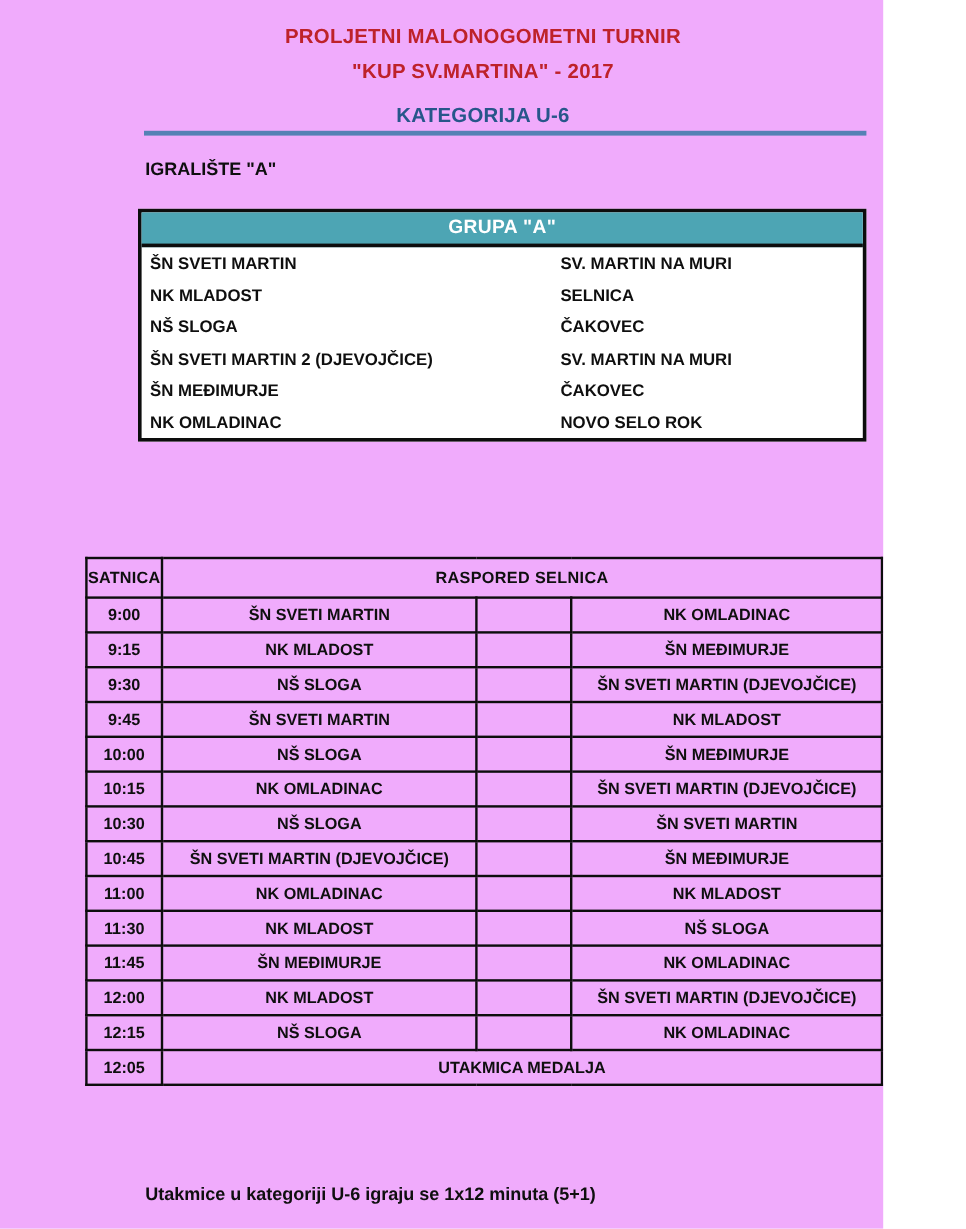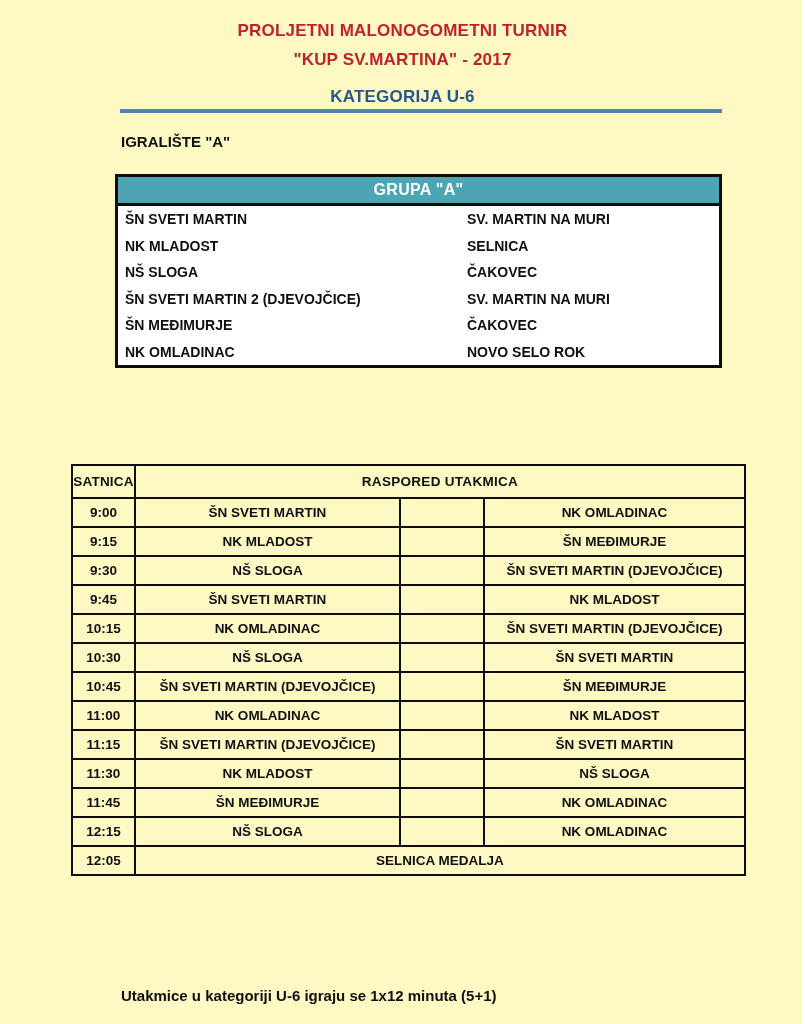--- a/index.html
+++ b/index.html
@@ -1,17 +1,17 @@
 <!DOCTYPE html>
 <html style="--title_red: #BE222A; --category_blue: #27568A; --rule_blue: #5581B5; --group_header_teal: #4DA5B4; --border_black: #0D0D0D;"><head>
 <meta charset="utf-8">
 <style>
   html, body { margin:0; padding:0; background:#ffffff; }
   .page {
-    position:relative; width:802px; height:1024px; background:#fef9c3;
+    position:relative; width:736px; height:1024px; background:#f0abfc;
     font-family:"Liberation Sans", sans-serif; font-weight:bold; color:#161616;
     overflow:hidden;
   }
 
   
   .title-block { position:absolute; top:16px; left:0; width:805px; text-align:center; }
   .title-line { font-size:17px; line-height:29px; color:var(--title_red); letter-spacing:0.2px; }
 
   .category-line {
     position:absolute; top:87px; left:0; width:805px; text-align:center;
@@ -109,21 +109,21 @@
     <table class="schedule">
       <colgroup>
         <col class="c-time">
           <col class="c-home">
           <col class="c-mid">
           <col class="c-away">
       </colgroup>
       <tbody>
         <tr class="head-row">
           <td class="satnica-cell">SATNICA</td>
-          <td class="raspored-cell" colspan="3">RASPORED UTAKMICA</td>
+          <td class="raspored-cell" colspan="3">RASPORED SELNICA</td>
         </tr>
       </tbody>
       <tbody id="match-rows">
 
           <tr class="match-row">
             <td class="time-cell">9:00</td>
             <td class="home-cell">ŠN SVETI MARTIN</td>
             <td class="score-cell"></td>
             <td class="away-cell">NK OMLADINAC</td>
           </tr>
@@ -142,20 +142,26 @@
             <td class="away-cell">ŠN SVETI MARTIN (DJEVOJČICE)</td>
           </tr>
 
           <tr class="match-row">
             <td class="time-cell">9:45</td>
             <td class="home-cell">ŠN SVETI MARTIN</td>
             <td class="score-cell"></td>
             <td class="away-cell">NK MLADOST</td>
           </tr>
 
+          <tr class="match-row">
+            <td class="time-cell">10:00</td>
+            <td class="home-cell">NŠ SLOGA</td>
+            <td class="score-cell"></td>
+            <td class="away-cell">ŠN MEĐIMURJE</td>
+          </tr>
 
           <tr class="match-row">
             <td class="time-cell">10:15</td>
             <td class="home-cell">NK OMLADINAC</td>
             <td class="score-cell"></td>
             <td class="away-cell">ŠN SVETI MARTIN (DJEVOJČICE)</td>
           </tr>
 
           <tr class="match-row">
             <td class="time-cell">10:30</td>
@@ -171,55 +177,55 @@
             <td class="away-cell">ŠN MEĐIMURJE</td>
           </tr>
 
           <tr class="match-row">
             <td class="time-cell">11:00</td>
             <td class="home-cell">NK OMLADINAC</td>
             <td class="score-cell"></td>
             <td class="away-cell">NK MLADOST</td>
           </tr>
 
-          <tr class="match-row">
-            <td class="time-cell">11:15</td>
-            <td class="home-cell">ŠN SVETI MARTIN (DJEVOJČICE)</td>
-            <td class="score-cell"></td>
-            <td class="away-cell">ŠN SVETI MARTIN</td>
-          </tr>
 
           <tr class="match-row">
             <td class="time-cell">11:30</td>
             <td class="home-cell">NK MLADOST</td>
             <td class="score-cell"></td>
             <td class="away-cell">NŠ SLOGA</td>
           </tr>
 
           <tr class="match-row">
             <td class="time-cell">11:45</td>
             <td class="home-cell">ŠN MEĐIMURJE</td>
             <td class="score-cell"></td>
             <td class="away-cell">NK OMLADINAC</td>
           </tr>
 
+          <tr class="match-row">
+            <td class="time-cell">12:00</td>
+            <td class="home-cell">NK MLADOST</td>
+            <td class="score-cell"></td>
+            <td class="away-cell">ŠN SVETI MARTIN (DJEVOJČICE)</td>
+          </tr>
 
           <tr class="match-row">
             <td class="time-cell">12:15</td>
             <td class="home-cell">NŠ SLOGA</td>
             <td class="score-cell"></td>
             <td class="away-cell">NK OMLADINAC</td>
           </tr>
 
 
       </tbody>
       <tbody>
         <tr class="closing-row">
           <td class="time-cell">12:05</td>
-          <td class="final-cell" colspan="3">SELNICA MEDALJA</td>
+          <td class="final-cell" colspan="3">UTAKMICA MEDALJA</td>
         </tr>
       </tbody>
     </table>
   </div>
 
   <div class="footer-note">Utakmice u kategoriji U-6 igraju se 1x12 minuta (5+1)</div>
 
 </div>
 
 </body></html>

